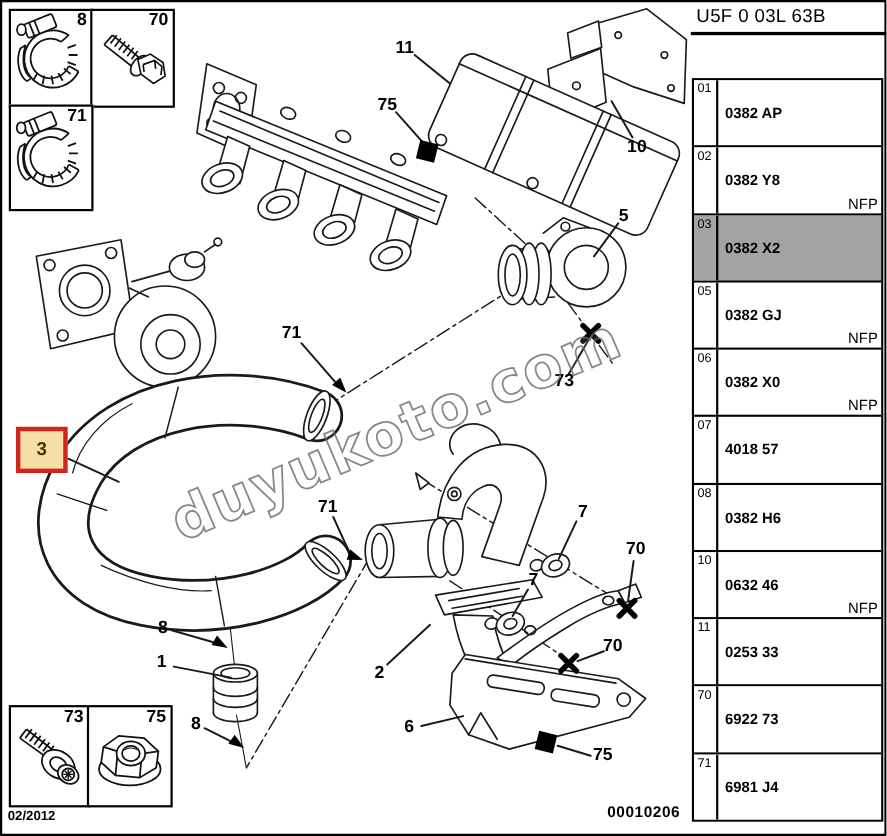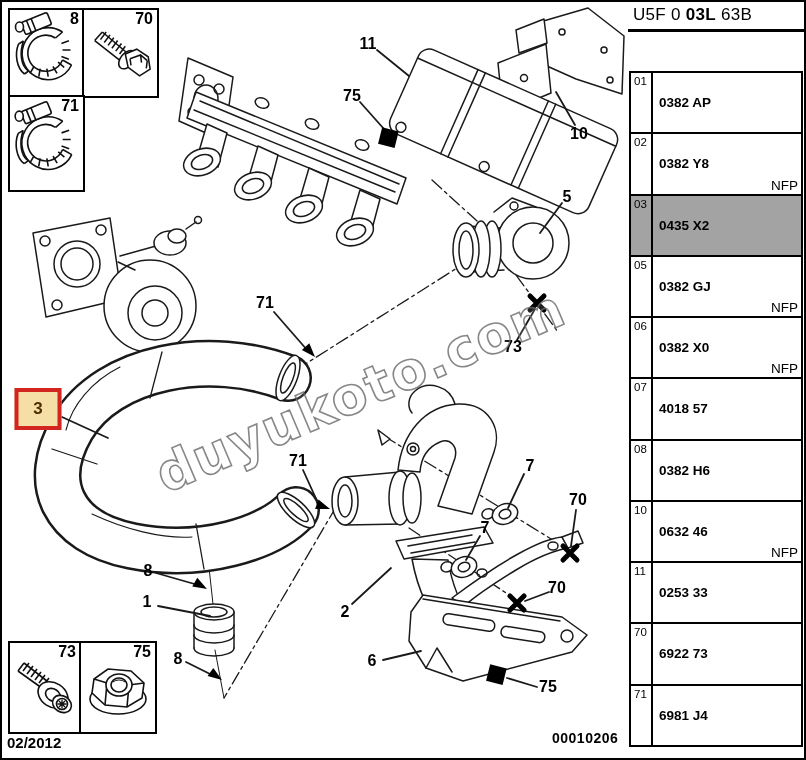--- a/index.html
+++ b/index.html
@@ -1,20 +1,20 @@
 <!DOCTYPE html>
 <html><head>
 <meta charset="utf-8">
 <style>
   html,body{margin:0;padding:0;background:#fff;}
   #page{position:relative;width:806px;height:760px;background:#fff;overflow:hidden;
         box-shadow:inset 0 0 0 2px #000;font-family:"Liberation Sans",sans-serif;color:#000;}
   
   #hdr{position:absolute;left:633px;top:5px;font-size:17px;letter-spacing:.3px;z-index:5;white-space:nowrap;}
-  #hdr .b{font-weight:bold;}
+  #hdr .b{font-weight:normal;}
   #hdr-rule{position:absolute;left:628px;top:29px;width:178px;height:3px;background:#000;z-index:5;}
   #ptable{position:absolute;left:629px;top:71px;width:174px;height:676px;border:2px solid #000;
           display:flex;flex-direction:column;z-index:5;background:#fff;box-sizing:border-box;}
   .trow{flex:1;display:flex;border-bottom:2px solid #000;position:relative;background:#fff;}
   .trow:last-child{border-bottom:none;}
   .trow .num{width:22px;border-right:2px solid #000;font-size:11.5px;padding:2px 0 0 3px;box-sizing:border-box;}
   .trow .main{flex:1;position:relative;border-radius:29px;}
   .trow .code{position:absolute;left:6px;top:22px;font-weight:bold;font-size:13.5px;white-space:nowrap;}
   .trow .nfp{position:absolute;right:3px;bottom:1px;font-weight:normal;font-size:13.5px;}
   .trow.hl, .trow.hl .num{background:#a3a3a3;}
@@ -30,21 +30,21 @@
   
   #art{position:absolute;left:0;top:0;z-index:1;}
   .co{position:absolute;transform:translate(-50%,-50%);font-weight:bold;font-size:16px;z-index:4;white-space:nowrap;}
   #c3{width:39px;height:34px;background:#F6DEA7;border:4px solid #D32520;display:flex;
       align-items:center;justify-content:center;color:#4a3000;font-size:17px;}
   #wm{position:absolute;left:158px;top:447px;height:58px;z-index:6;pointer-events:none;
       font-family:"DejaVu Sans",sans-serif;font-weight:bold;font-size:52px;letter-spacing:2px;
       transform:rotate(-23deg);transform-origin:left center;
       color:rgba(255,255,255,0.12);-webkit-text-stroke:1.6px rgba(105,105,105,0.8);}
   #docnum{position:absolute;left:552px;top:730px;font-weight:bold;font-size:14px;z-index:5;letter-spacing:.5px;}
-  #date{position:absolute;left:7px;top:734px;font-weight:bold;font-size:15px;z-index:5;}
+  #date{position:absolute;left:7px;top:734px;font-weight:bold;font-size:12px;z-index:5;}
 </style>
 </head>
 <body>
 
 <div id="page">
 
   <div id="hdr"><span>U5F 0 </span><span class="b">03L</span><span> 63B</span></div>
   <div id="hdr-rule"></div>
 
   <div id="ptable">
@@ -58,21 +58,21 @@
     <div class="trow">
         <div class="num">02</div>
         <div class="main">
           <span class="code">0382 Y8</span>
           <span class="nfp">NFP</span>
         </div>
       </div>
     <div class="trow hl">
         <div class="num">03</div>
         <div class="main">
-          <span class="code">0435 X2</span>
+          <span class="code">0382 X2</span>
           <span class="nfp"></span>
         </div>
       </div>
     <div class="trow">
         <div class="num">05</div>
         <div class="main">
           <span class="code">0382 GJ</span>
           <span class="nfp">NFP</span>
         </div>
       </div>

